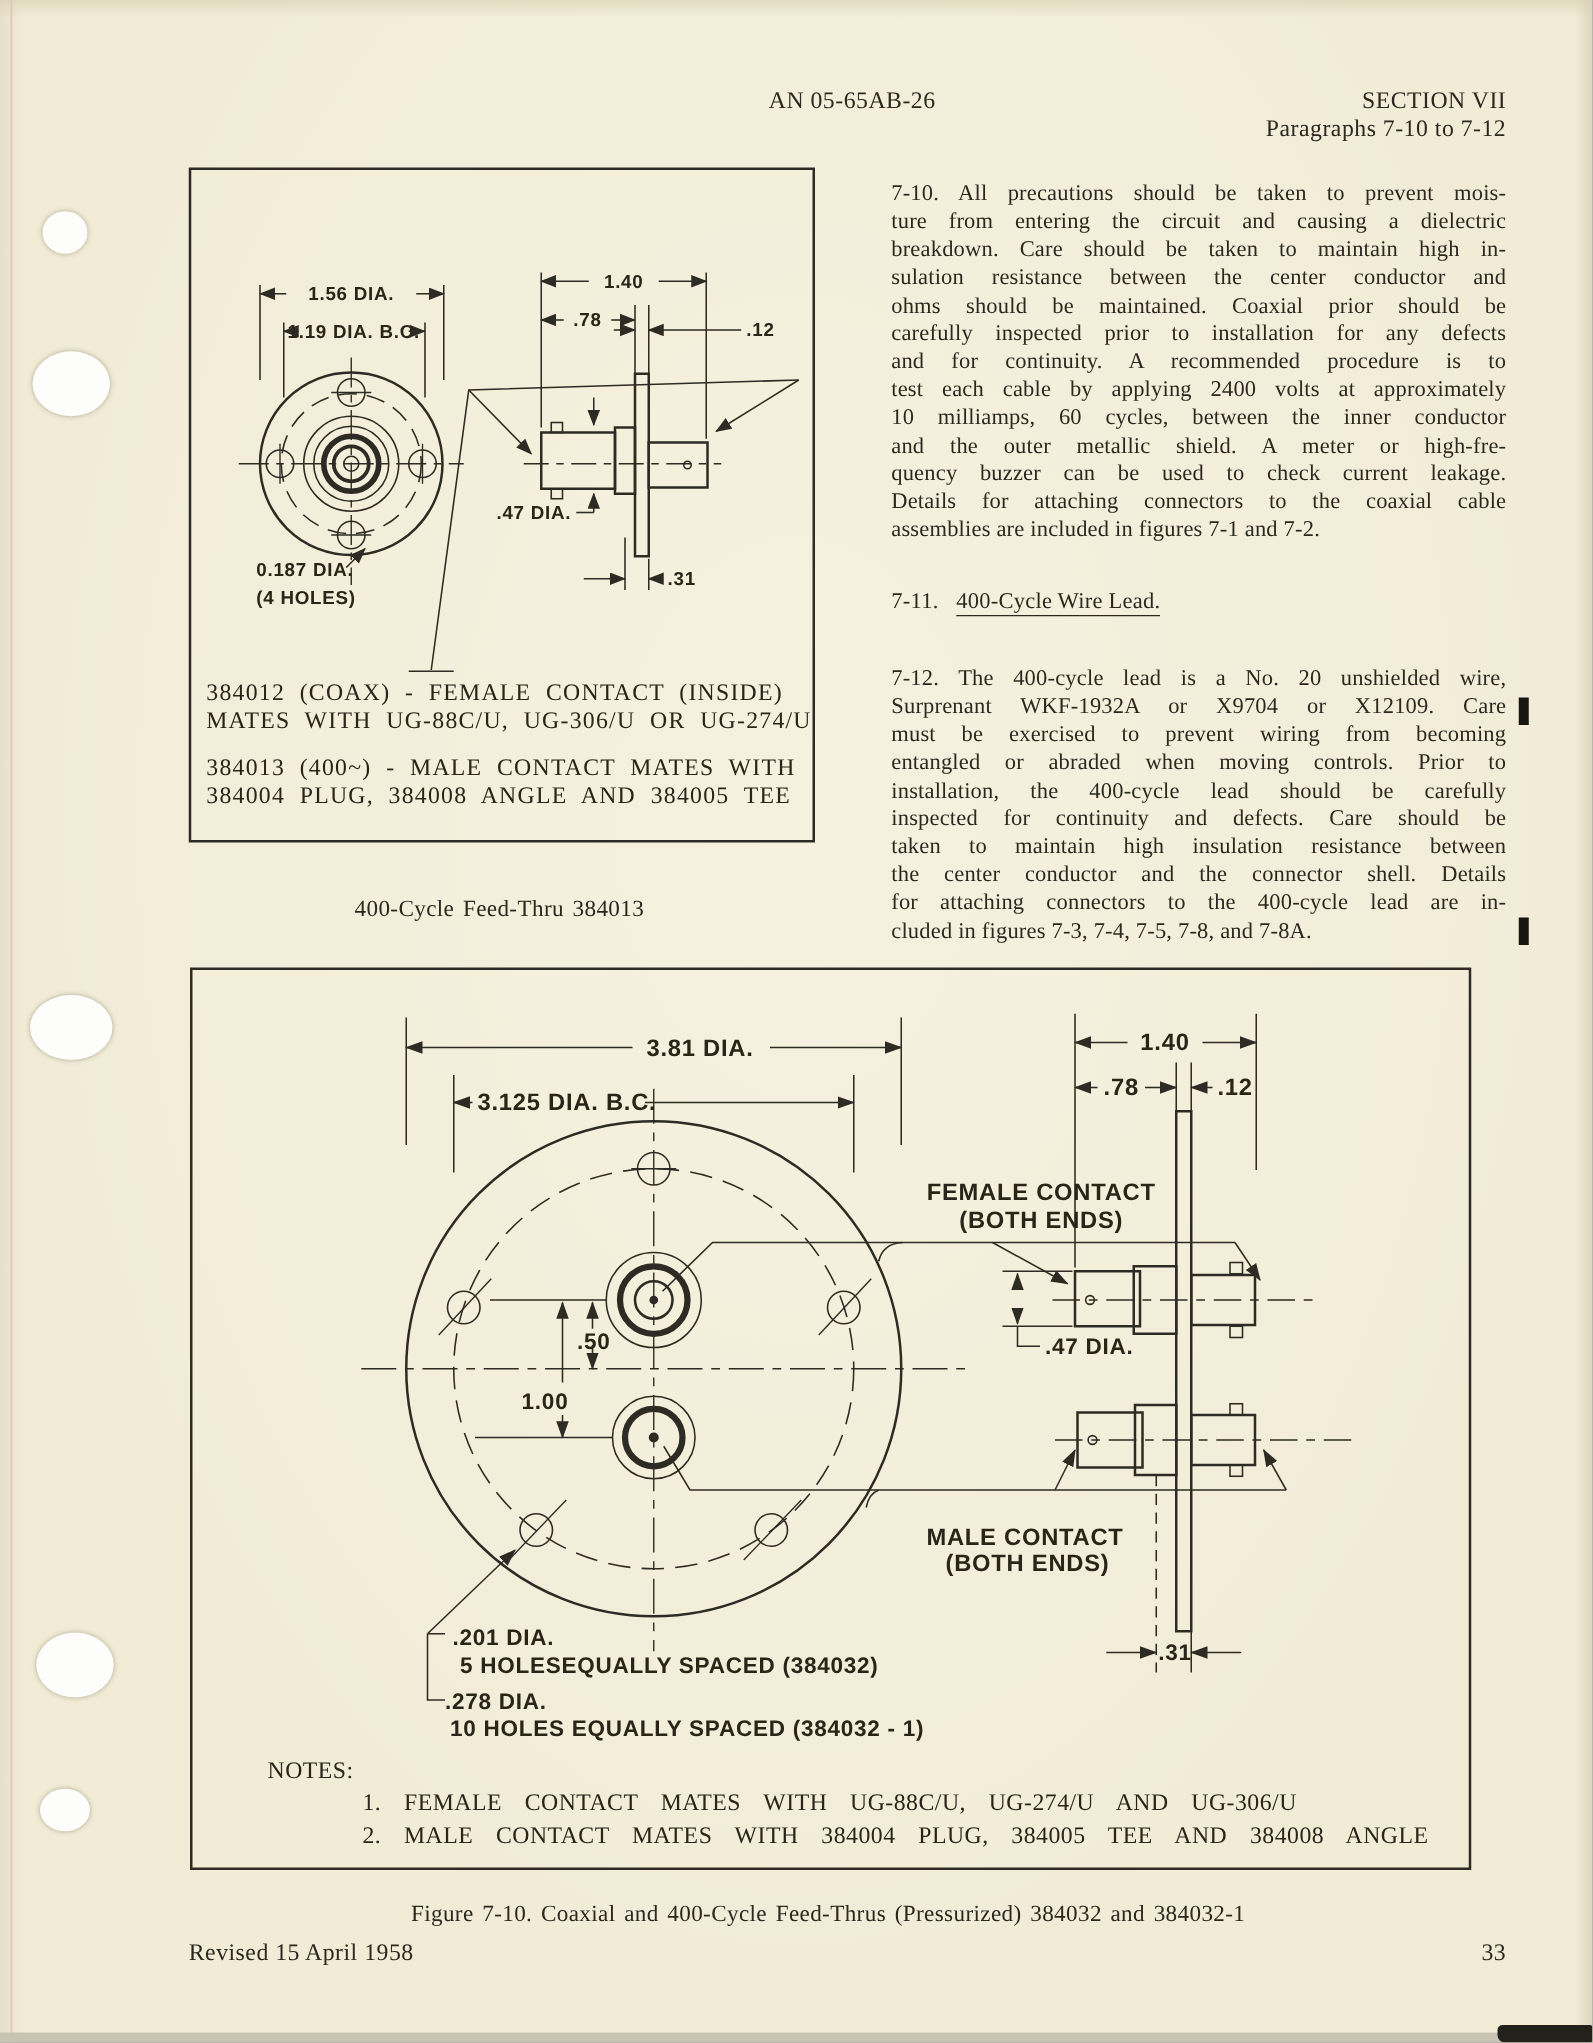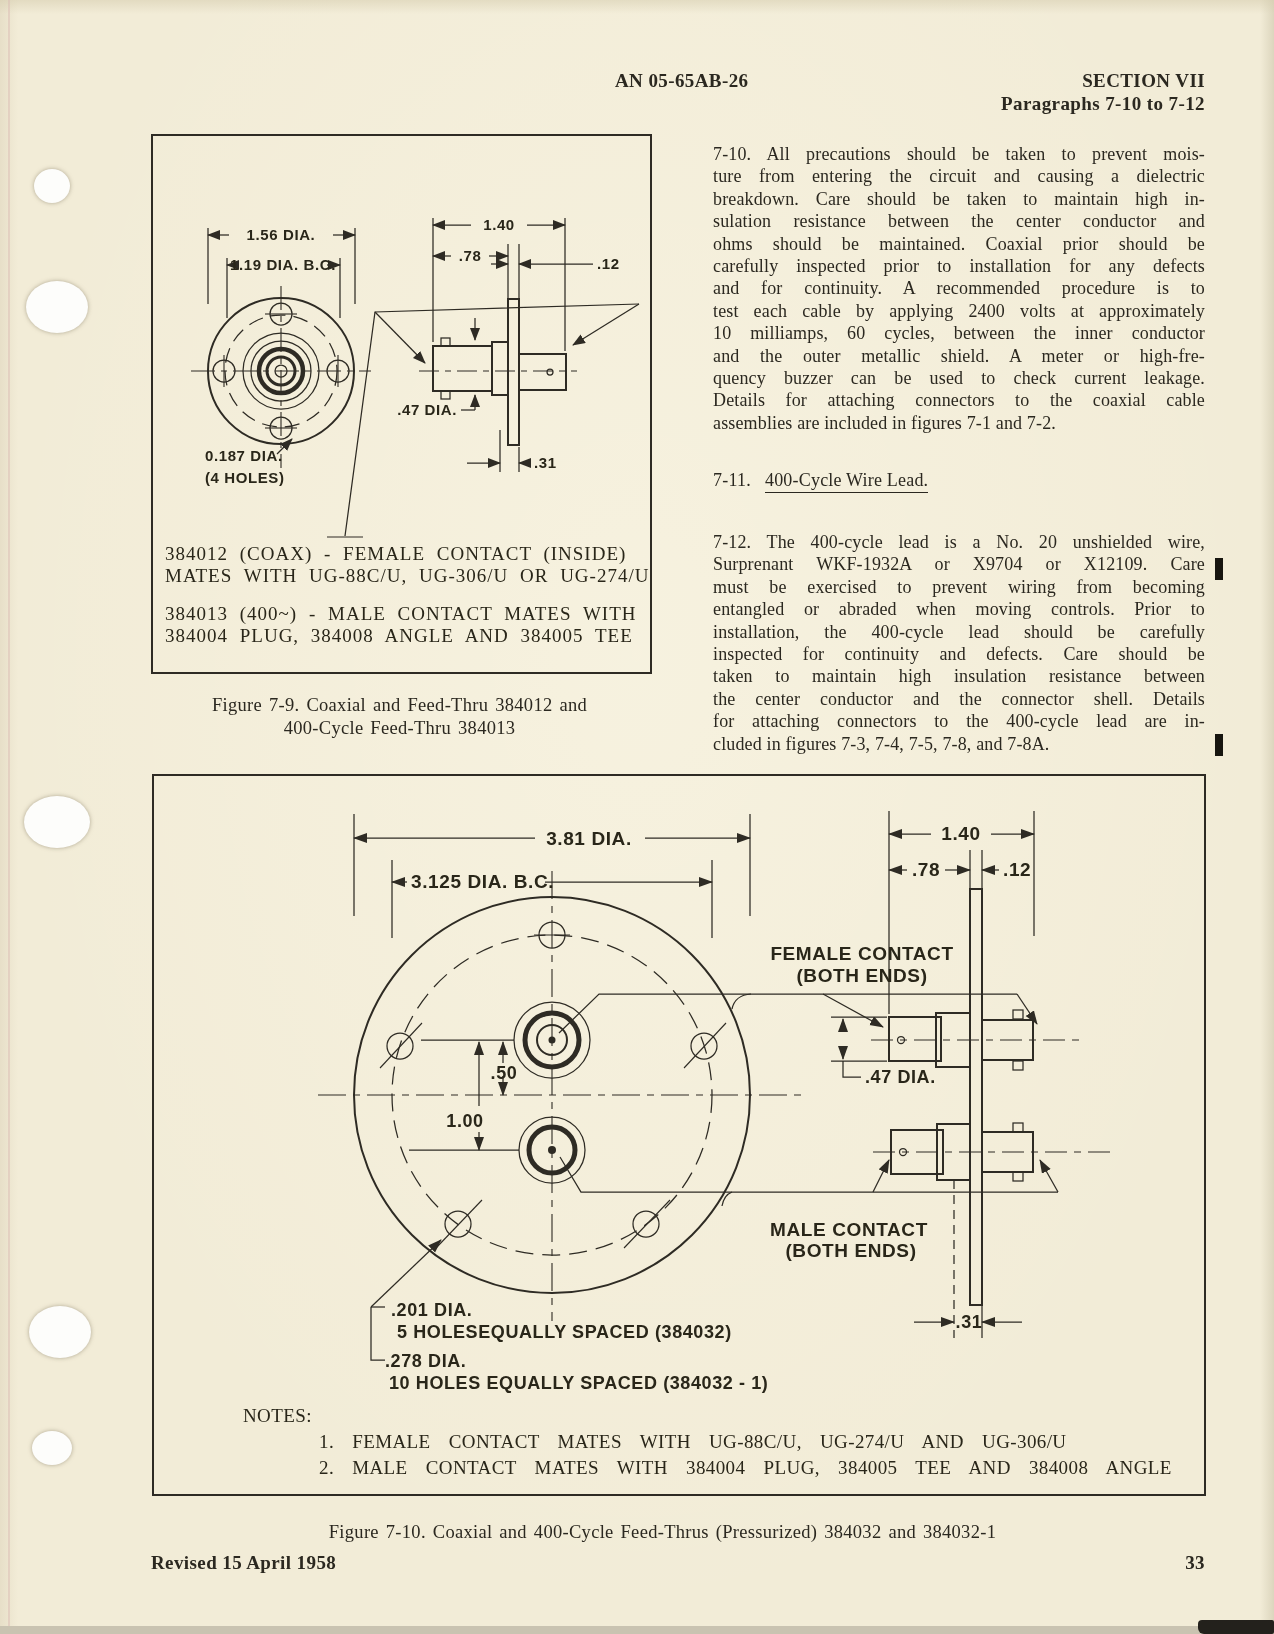--- a/index.html
+++ b/index.html
@@ -3,21 +3,21 @@
 <meta charset="utf-8">
 <style>
   html,body{margin:0;padding:0;background:#888;}
   .page{position:relative;width:1274px;height:1634px;background:#f2ecd7;overflow:hidden;
         font-family:"Liberation Serif",serif;color:#2b2820;}
   .page::before{content:"";position:absolute;inset:0;pointer-events:none;
         background:linear-gradient(180deg,rgba(214,205,175,.55) 0,rgba(214,205,175,0) 14px),
                    linear-gradient(90deg,rgba(220,210,185,.5) 0,rgba(220,210,185,0) 18px),
                    linear-gradient(270deg,rgba(205,198,172,.6) 0,rgba(205,198,172,0) 14px),
                    radial-gradient(ellipse at 50% 40%,rgba(255,252,238,.35),rgba(0,0,0,0) 70%);}
-  .abs{position:absolute;font-weight:bold;}
+  .abs{position:absolute;}
   .hdr{font-size:19px;letter-spacing:.4px;}
   .col{position:absolute;left:713px;top:143px;width:492px;font-size:18px;line-height:22.4px;letter-spacing:.15px;}
   .line{text-align:justify;text-align-last:justify;}
   .line.last{text-align-last:left;}
   .h711{position:absolute;left:713px;top:470px;font-size:18px;letter-spacing:.2px;}
   .h711 .ut{border-bottom:1.6px solid #2b2820;padding-bottom:2px;}
   .col2{position:absolute;left:713px;top:531px;width:492px;font-size:18px;line-height:22.4px;letter-spacing:.15px;}
   .figbox{position:absolute;border:2.2px solid #2e2b24;background:transparent;}
   .cap{position:absolute;text-align:center;font-size:18.5px;letter-spacing:.3px;word-spacing:2px;}
   .chbar{position:absolute;width:8px;height:22px;background:#17150f;}
@@ -180,24 +180,23 @@
 
       <g>
         <text class="st19" x="12" y="424">384012 (COAX) - FEMALE CONTACT (INSIDE)</text>
         <text class="st19" x="12" y="446">MATES WITH UG-88C/U, UG-306/U OR UG-274/U</text>
         <text class="st19" x="12" y="484">384013 (400~) - MALE CONTACT MATES WITH</text>
         <text class="st19" x="12" y="506">384004 PLUG, 384008 ANGLE AND 384005 TEE</text>
       </g>
     </svg>
   </div>
 
-  <div class="cap" style="left:151px;top:695px;width:497px;">Figure 7-9.  Coaxial and Feed-Thru 384012 and</div>
   <div class="cap" style="left:151px;top:718px;width:497px;">400-Cycle Feed-Thru 384013</div>
 
-  <div class="figbox" style="left:152px;top:774px;width:1021px;height:718px;padding-left:29px;">
+  <div class="figbox" style="left:152px;top:774px;width:1021px;height:718px;">
     <svg width="1021" height="718" viewBox="0 0 1021 718">
       <defs>
         <marker id="bE" markerUnits="userSpaceOnUse" markerWidth="14" markerHeight="11" refX="13" refY="5" orient="auto">
           <path d="M0 0 L14 5 L0 10 Z" fill="#2e2b24"></path>
         </marker>
       </defs>
 
       <g>
         <circle class="ln" cx="369" cy="319" r="198" stroke-width="2.3"></circle>
         <circle class="dim" cx="369" cy="319" r="160" stroke-dasharray="18 9" stroke-width="1.4"></circle>

